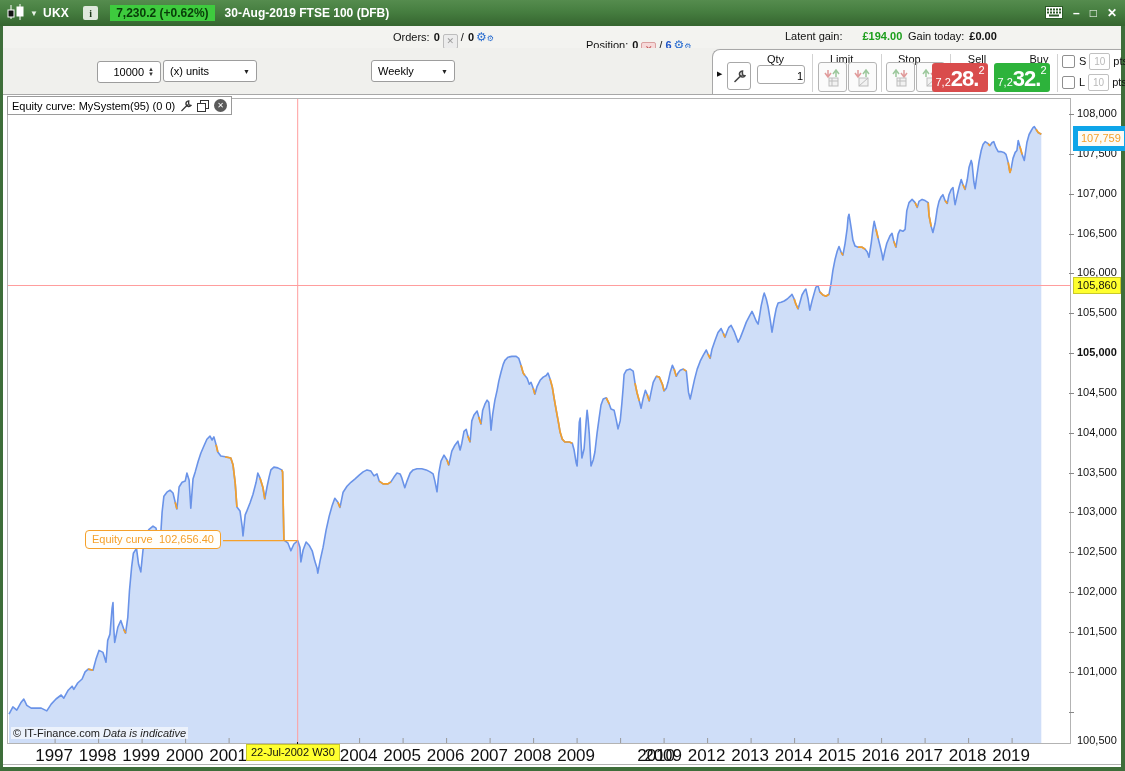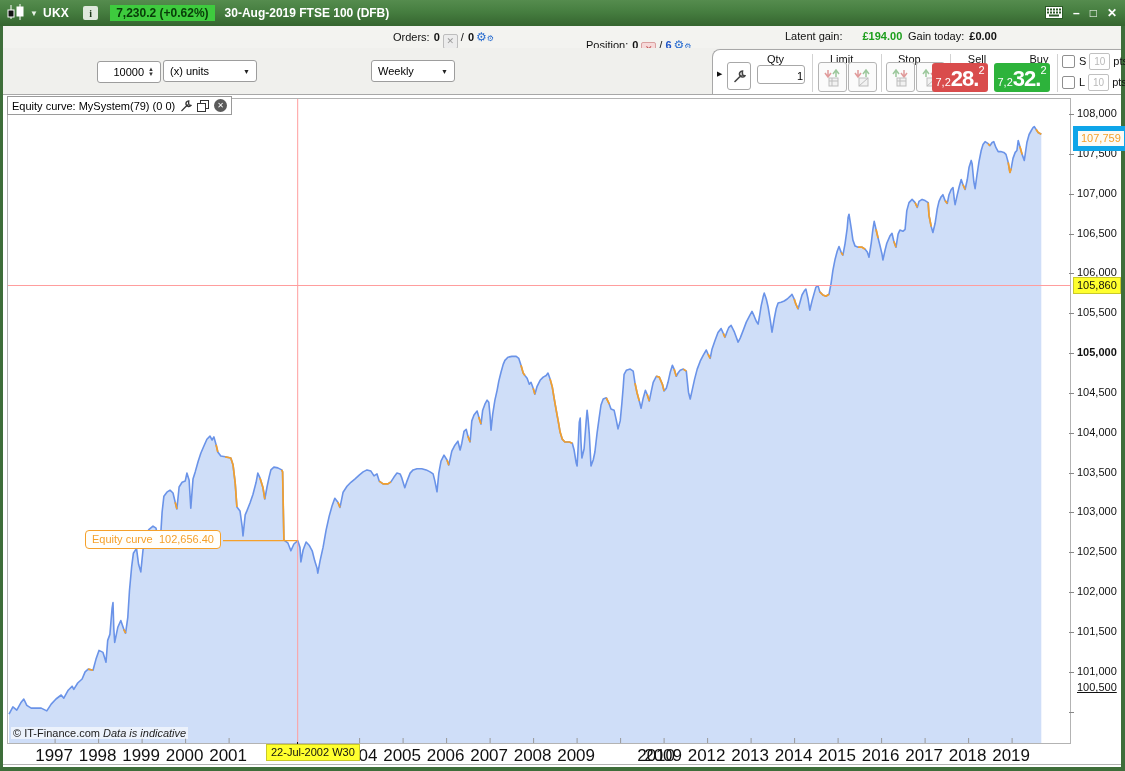--- a/index.html
+++ b/index.html
@@ -311,21 +311,21 @@
           <line x1="873.6" y1="639" x2="873.6" y2="644" stroke="#999"></line>
           <line x1="917.1" y1="639" x2="917.1" y2="644" stroke="#999"></line>
           <line x1="960.6" y1="639" x2="960.6" y2="644" stroke="#999"></line>
           <line x1="1004.1" y1="639" x2="1004.1" y2="644" stroke="#999"></line>
           <line x1="289.7" y1="0" x2="289.7" y2="644" stroke="#ff9d9d" stroke-width="1"></line>
           <line x1="0" y1="186.5" x2="1062" y2="186.5" stroke="#ff9d9d" stroke-width="1"></line>
           <line x1="215" y1="441.7" x2="289.7" y2="441.7" stroke="#f5a02a" stroke-width="1.2"></line>
         </svg>
     </div>
     <div class="eq-tab">
-      <span>Equity curve: MySystem(79) (0 0)</span>
+      <span>Equity curve: MySystem(95) (0 0)</span>
       <span class="ticon">
         <svg width="12" height="12" viewBox="0 0 13 13">
             <path d="M9.5,1 a3,3 0 1 0 2.4,4.8 l-2.2,-0.6 l-0.4,-2.2 z M8,5.5 L2,11.5" stroke="#333" stroke-width="1.5" fill="none" stroke-linecap="round"></path>
           </svg>
       </span>
       <span class="ticon">
         <svg width="12" height="12" viewBox="0 0 12 12">
             <rect x="3.5" y="0.5" width="8" height="8" fill="#fff" stroke="#333"></rect>
             <rect x="0.5" y="3.5" width="8" height="8" fill="#fff" stroke="#333"></rect>
           </svg>
@@ -356,21 +356,21 @@
         <div class="ylabel" style="top: 410.34px;">103,000</div>
         <div class="ytick" style="top: 417.34px;"></div>
         <div class="ylabel" style="top: 450.174px;">102,500</div>
         <div class="ytick" style="top: 457.174px;"></div>
         <div class="ylabel" style="top: 490.008px;">102,000</div>
         <div class="ytick" style="top: 497.008px;"></div>
         <div class="ylabel" style="top: 529.842px;">101,500</div>
         <div class="ytick" style="top: 536.842px;"></div>
         <div class="ylabel" style="top: 569.676px;">101,000</div>
         <div class="ytick" style="top: 576.676px;"></div>
-        <div class="ylabel" style="top: 586px; text-decoration: underline;">100,500</div>
+        <div class="ylabel" style="top: 639px;">100,500</div>
         <div class="ytick" style="top: 616.51px;"></div>
       </div>
     <div id="x-axis">
         <div class="xlabel" style="left: 51.11px;">1997</div>
         <div class="xlabel" style="left: 94.61px;">1998</div>
         <div class="xlabel" style="left: 138.11px;">1999</div>
         <div class="xlabel" style="left: 181.61px;">2000</div>
         <div class="xlabel" style="left: 225.11px;">2001</div>
         <div class="xlabel" style="left: 355.61px;">2004</div>
         <div class="xlabel" style="left: 399.11px;">2005</div>
@@ -389,20 +389,20 @@
         <div class="xlabel" style="left: 964.61px;">2018</div>
         <div class="xlabel" style="left: 1008.11px;">2019</div>
         <div class="xtick" style="left: 293.7px; background: rgb(17, 17, 17);"></div>
       </div>
     <div class="tooltip" style="top: 434.714px;">
       <span>Equity curve</span>
       <span class="tt-val">102,656.40</span>
     </div>
     <div class="axis-flag flag-last" style="top: 31.2px;">107,759</div>
     <div class="axis-flag flag-cross" style="top: 182.49px;">105,860</div>
-    <div class="date-flag" id="date-flag" style="left: 263px;">22-Jul-2002 W30</div>
+    <div class="date-flag" id="date-flag" style="left: 243px;">22-Jul-2002 W30</div>
     <div class="copyright">
       <span>© IT-Finance.com</span>
       <i>Data is indicative</i>
     </div>
     <div class="panel-bottom-line"></div>
   </div>
 </div>
 
 </body></html>

